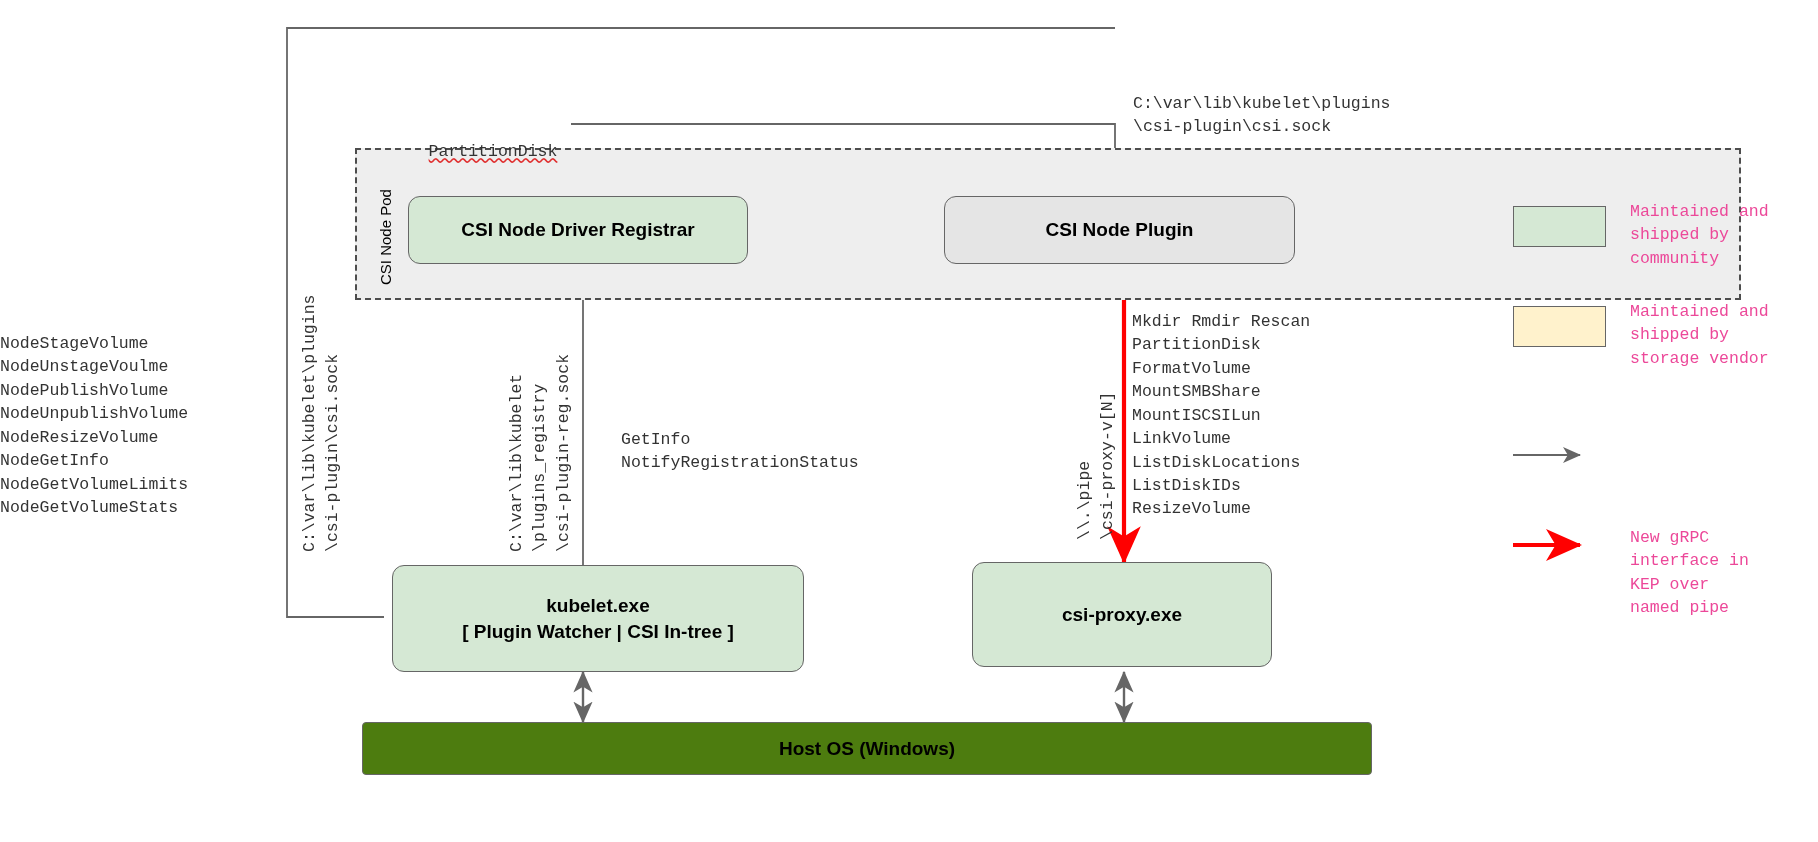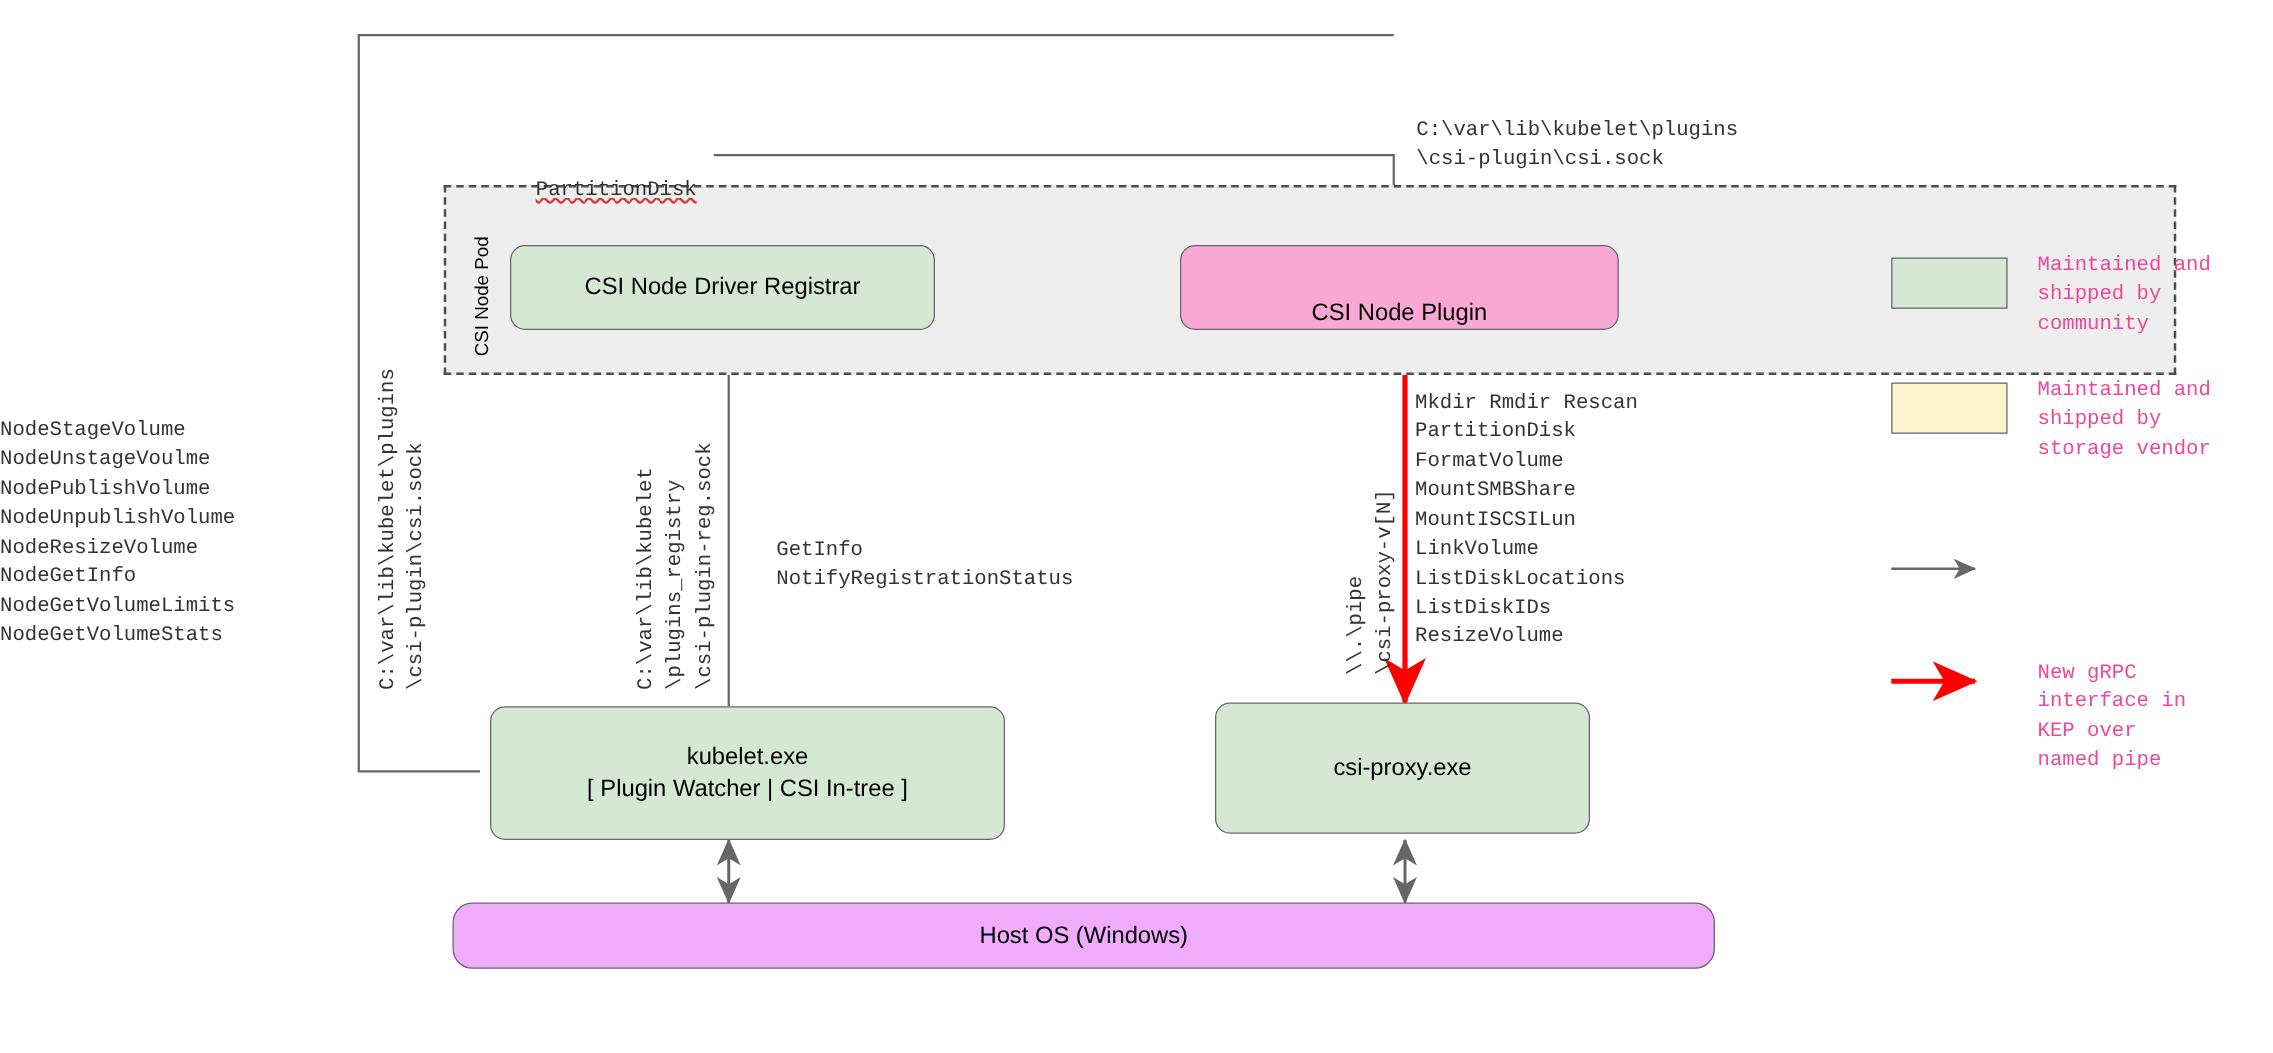--- a/index.html
+++ b/index.html
@@ -29,24 +29,25 @@
     border: 1.6px solid #666666;
     border-radius: 12px;
     display: flex;
     flex-direction: column;
     align-items: center;
     justify-content: center;
     font-family: "Liberation Sans", sans-serif;
     color: #000000;
     text-align: center;
     line-height: 1.32;
+    font-weight: bold;
   }
   .node.green { background: #d5e8d4; }
-  .node.yellow { background: #f9a8d4; justify-content: flex-end; }
-  .node.blue { background: #f0abfc; border-radius: 16px; }
+  .node.yellow { background: #e5e5e5; }
+  .node.blue { background: #4d7c0f; border-radius: 4px; }
 
   .pod {
     position: absolute;
     box-sizing: border-box;
     background: #eeeeee;
     border: 2px dashed #4d4d4d;
   }
   .pod-label {
     position: absolute;
     font-family: "Liberation Sans", sans-serif;

